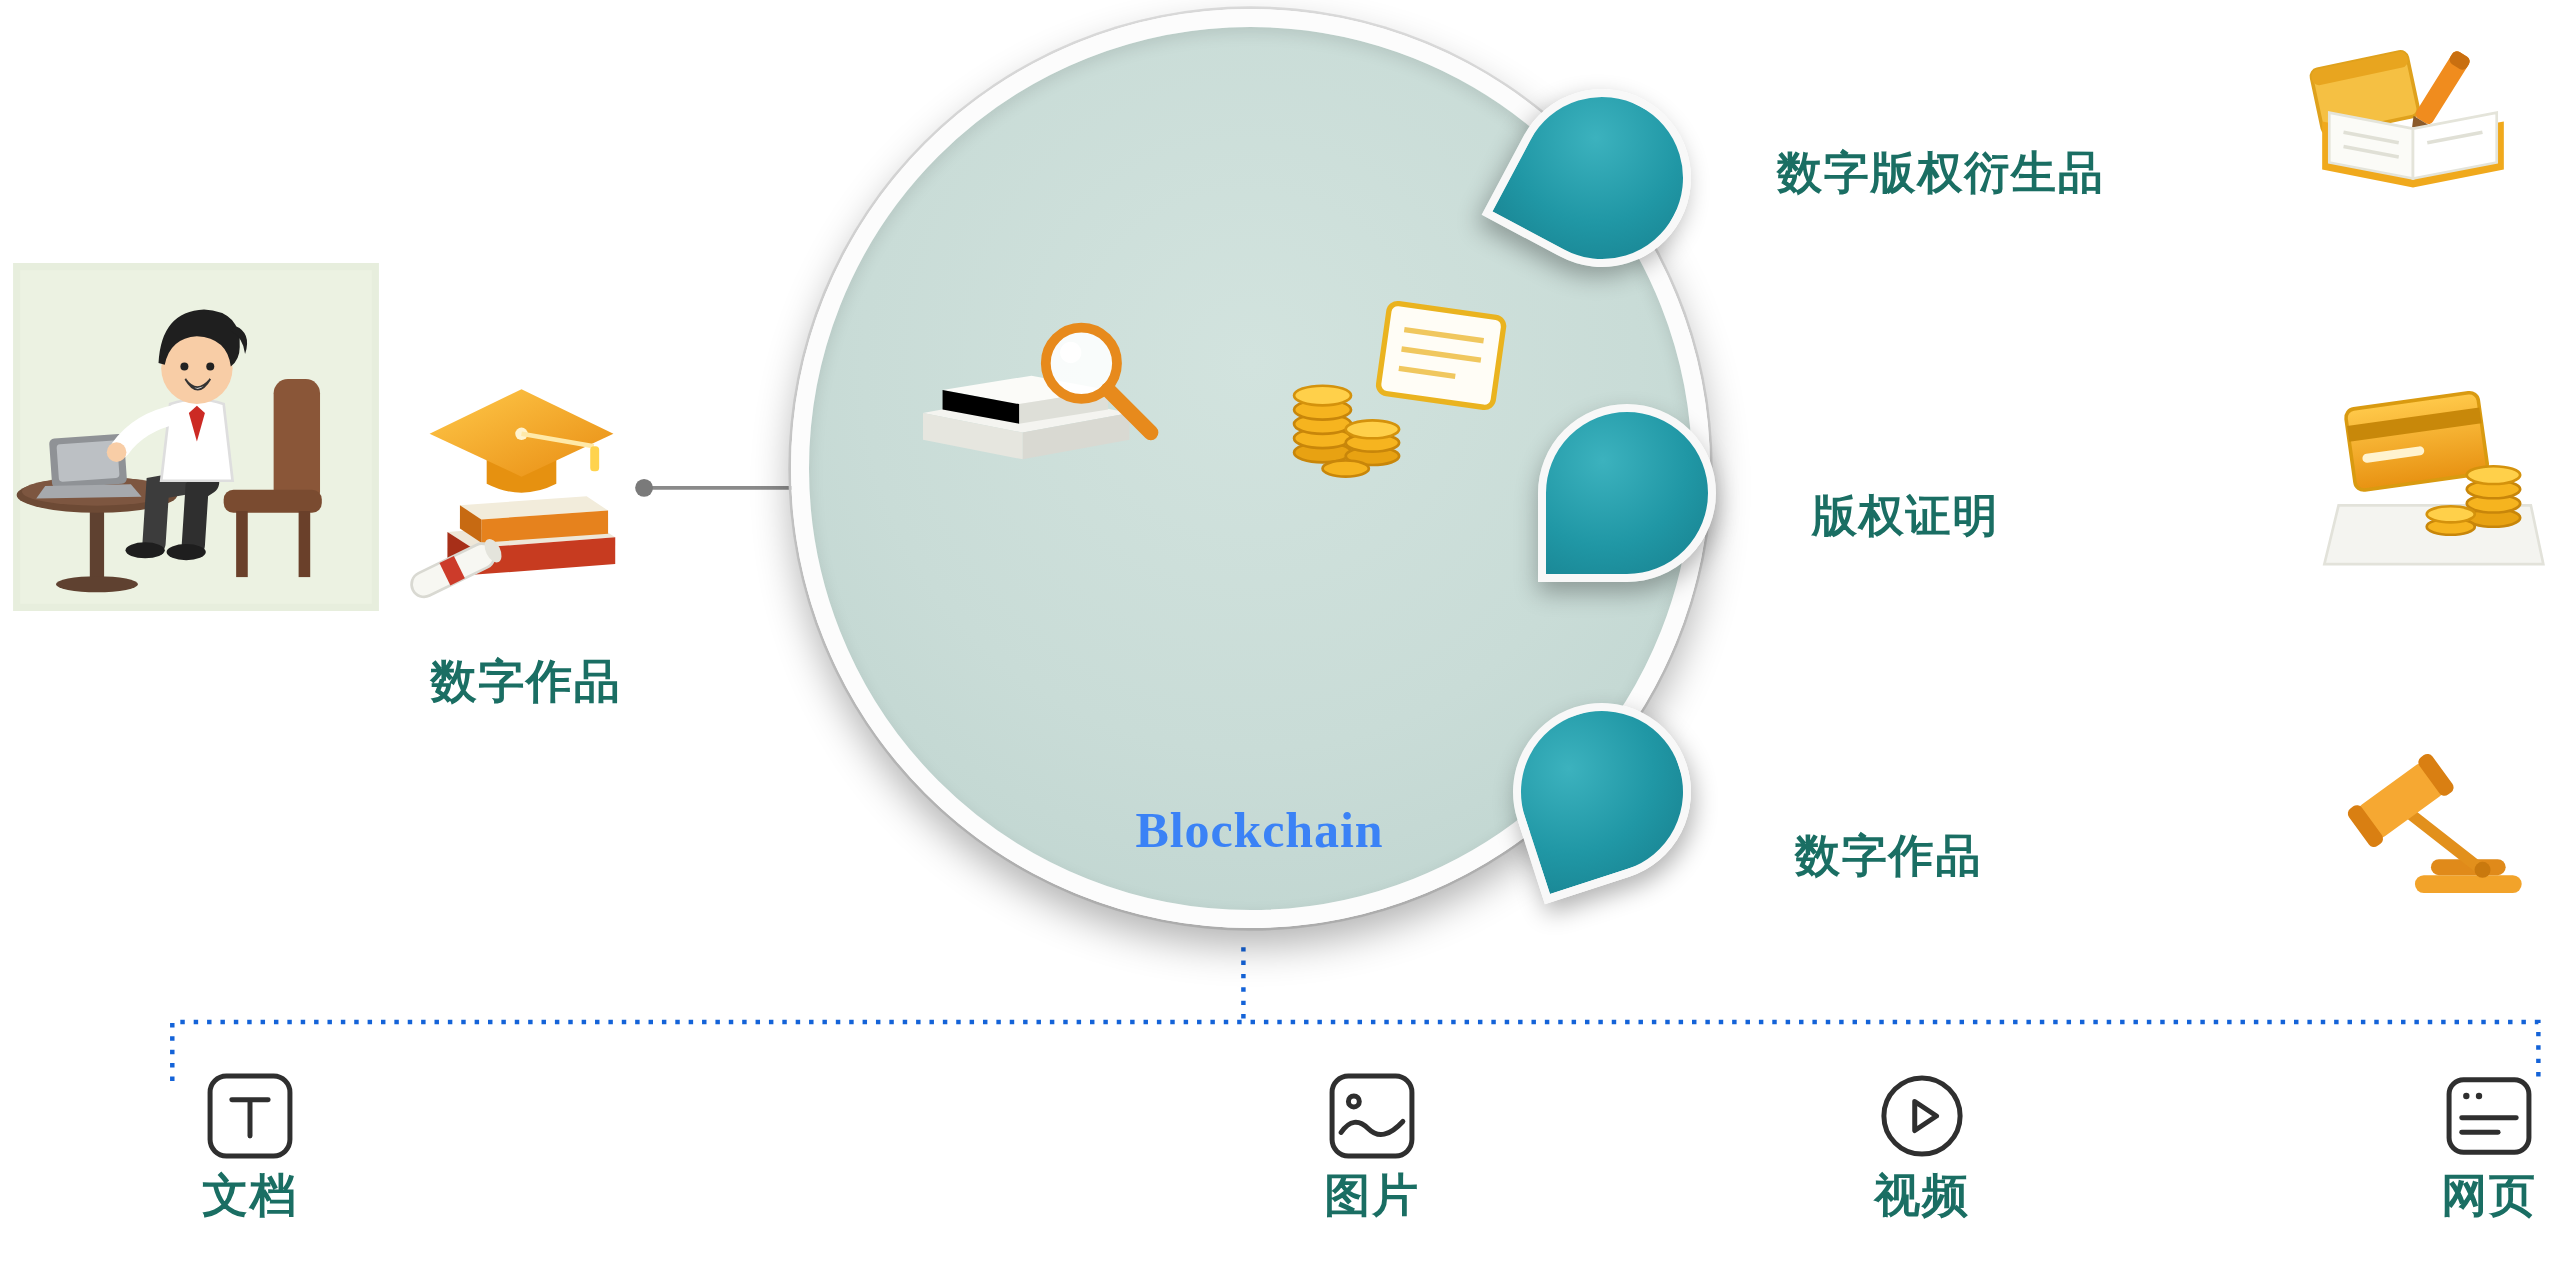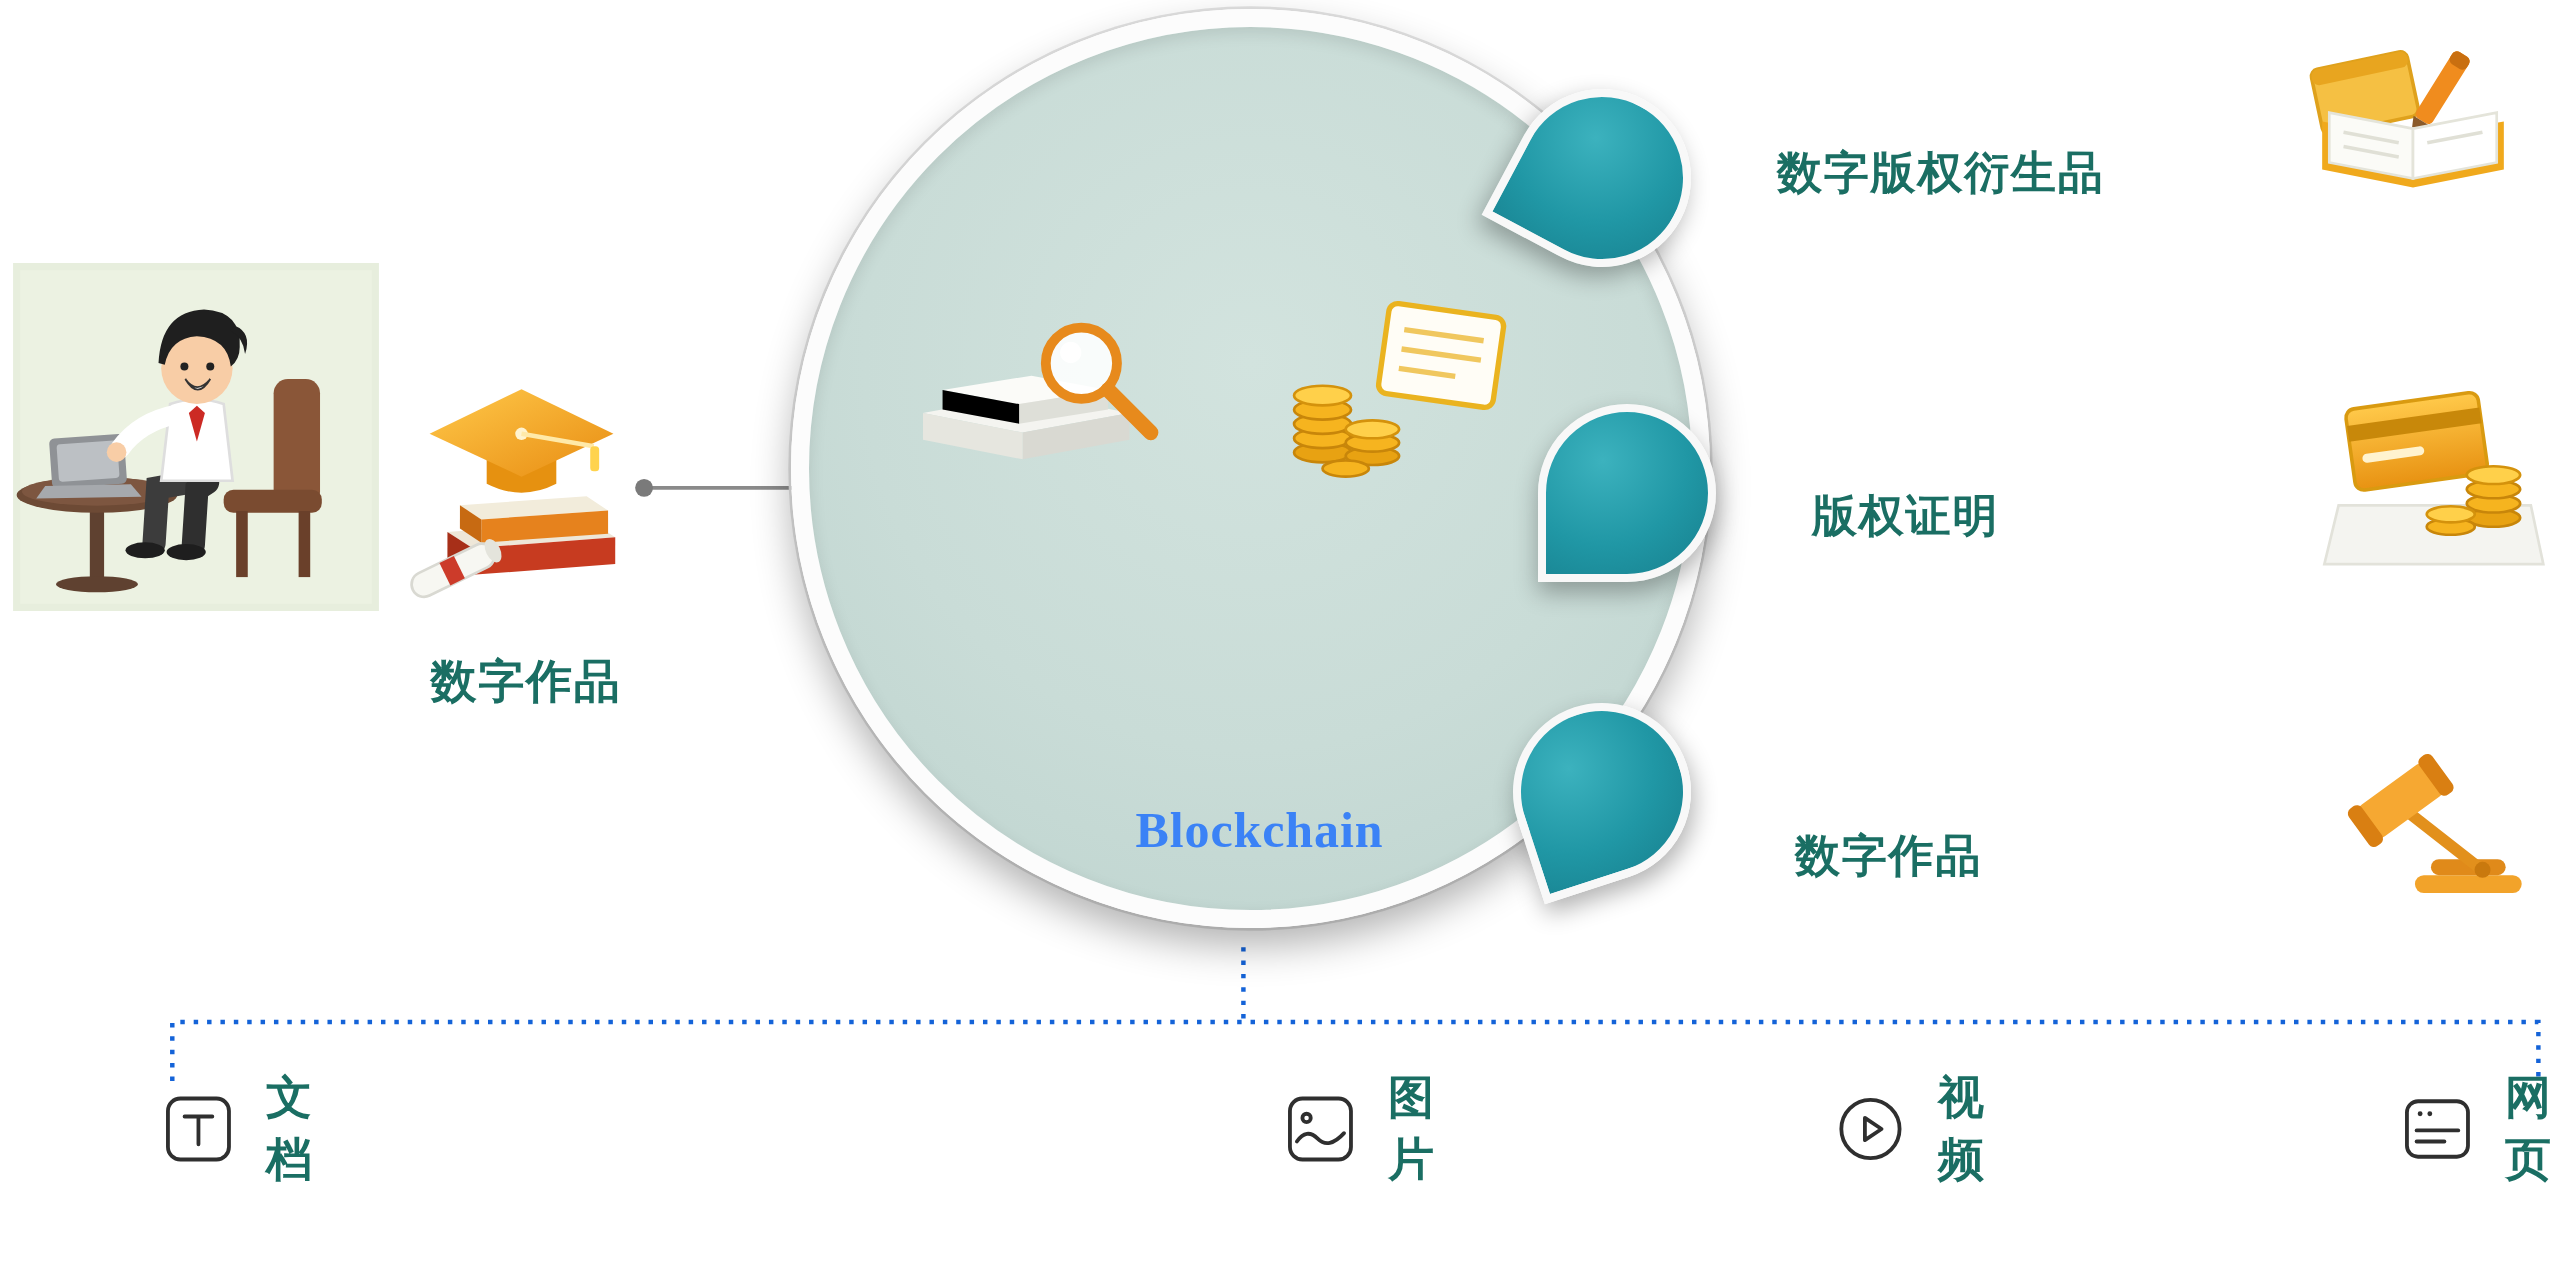--- a/index.html
+++ b/index.html
@@ -33,21 +33,21 @@
     border:8px solid #f8f8f8;
     border-radius:50% 50% 50% 0;
     box-shadow:0 10.7px 23px rgba(0,0,0,0.30);
     z-index:4;
   }
   .overlay-svg { position:absolute; left:0; top:0; z-index:1; pointer-events:none; }
   .icon-svg { position:absolute; z-index:3; }
   
   .media-item {
     position:absolute; top:1067px; width:178px;
-    display:flex; flex-direction:row; align-items:center; gap:30px; z-index:3;
+    display:flex; flex-direction:column; align-items:center; z-index:3;
   }
   .media-label { color:#1a6e63; font-weight:700; font-size:46px; letter-spacing:1.8px; }
   .line-icon { width:98px; height:98px; }
 </style>
 </head>
 <body>
 
 <div class="stage">
 
   <svg class="overlay-svg" width="2576" height="1270" viewBox="0 0 2888 1424">

